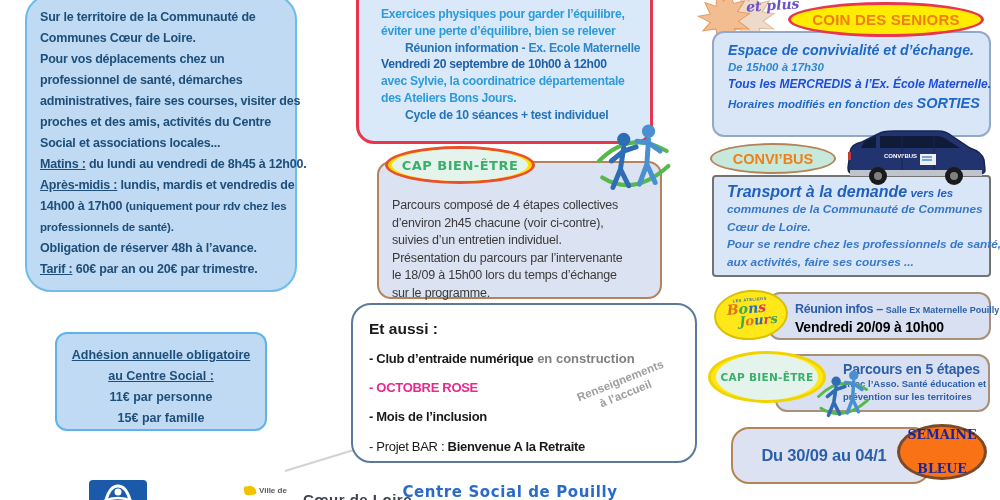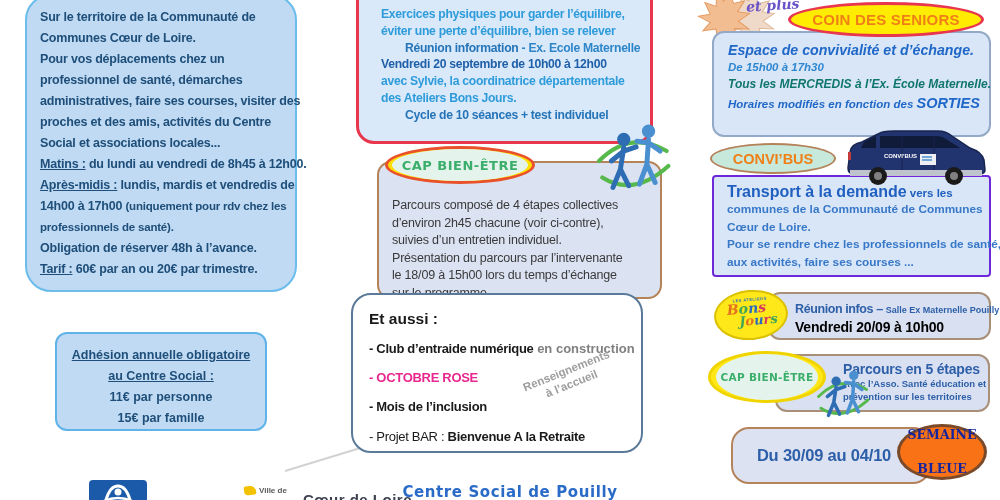--- a/index.html
+++ b/index.html
@@ -34,21 +34,21 @@
   .c-cyan{color:#2E9BDA;} .c-steel{color:#2574B8;padding-left:24px;} .c-navy{color:#1F5FA8;} .c-steel2{color:#2E86C8;}
   .cap-badge{border-radius:50%;display:flex;align-items:center;justify-content:center;}
   .cap-mid{left:385px;top:146px;width:150px;height:38px;background:#FFDF00;border:3px solid #E8512B;z-index:4;}
   .cap-inner{width:100%;height:100%;margin:4px;border-radius:50%;background:#E4F4EC;
              display:flex;align-items:center;justify-content:center;color:#3BAE6B;font-weight:700;
              font-family:"DejaVu Sans",sans-serif;}
   .cap-mid .cap-inner{font-size:13px;letter-spacing:0.5px;}
   .parc-box{left:377px;top:161px;width:285px;height:138px;background:#DBE2F2;border:2px solid #B5835A;
             border-radius:14px;padding:34px 10px 0 13px;color:#3A3A3A;font-size:12.5px;font-weight:500;
             line-height:17.5px;letter-spacing:-0.2px;z-index:2;}
-  .etaussi-box{left:351px;top:293px;width:292px;height:160px;background:#FFFFFF;border:2.5px solid #5B7A99;
+  .etaussi-box{left:351px;top:303px;width:346px;height:160px;background:#FFFFFF;border:2.5px solid #5B7A99;
                border-radius:20px;padding:9px 0 0 16px;color:#1A1A1A;z-index:2;}
   .etaussi-box .row{line-height:29px;white-space:nowrap;}
   .ea-title{font-size:15.5px;font-weight:700;}
   .ea-item{font-size:13px;font-weight:700;letter-spacing:-0.3px;}
   .ea-note{font-size:13px;font-weight:700;color:#808080;letter-spacing:0;}
   .ea-rose{color:#E9288F;}
   .ea-pref{font-weight:500;}
   .ea-rot{position:absolute;right:26px;top:68px;color:#9E9E9E;font-size:11.5px;font-weight:700;
           text-align:center;line-height:1.25;transform:rotate(-22deg);}
   .mid-footer{left:360px;top:483px;width:300px;text-align:center;color:#2B6BC8;font-size:15px;
@@ -57,29 +57,29 @@
   
   .et-plus{left:746px;top:-3px;color:#6A52C8;font-size:14px;font-weight:700;font-style:italic;
            font-family:"DejaVu Serif",serif;transform:rotate(-4deg);}
   .coin-badge{left:788px;top:2px;width:196px;height:35px;background:#FFEC00;border:3px solid #E8364E;
               border-radius:50%;display:flex;align-items:center;justify-content:center;z-index:4;
               color:#EF8018;font-size:15px;font-weight:700;letter-spacing:0.2px;}
   .espace-box{left:712px;top:31px;width:279px;height:106px;background:#D9E6F7;border:2px solid #93A9C7;
               border-radius:12px;padding:9px 0 0 14px;font-style:italic;z-index:1;}
   .es1{color:#2068C8;font-size:14.2px;font-weight:700;}
   .es2{color:#2E86D0;font-size:11.5px;font-weight:600;margin-top:3px;}
-  .es3{color:#0f766e;font-size:12px;font-weight:700;margin-top:4px;white-space:nowrap;}
+  .es3{color:#1d4ed8;font-size:12px;font-weight:700;margin-top:4px;white-space:nowrap;}
   .es4{color:#2068C8;font-size:11.5px;font-weight:600;margin-top:4px;}
   .es4 .caps{font-size:14.5px;font-weight:700;}
   .convi-badge{left:710px;top:143px;width:126px;height:31px;background:#C6E9DC;border:2px solid #B5835A;
                border-radius:50%;display:flex;align-items:center;justify-content:center;z-index:4;
                color:#EF8018;font-size:14.5px;font-weight:700;}
   .car{left:842px;top:124px;width:154px;height:64px;z-index:5;}
-  .trans-box{left:712px;top:175px;width:279px;height:102px;background:#D9E6F7;border:2px solid #6d28d9;
-             border-radius:4px;padding:6px 0 0 13px;z-index:1;}
+  .trans-box{left:712px;top:175px;width:279px;height:102px;background:#D9E6F7;border:2px solid #737373;
+             border-radius:4px;padding:6px 0 0 13px;font-style:italic;z-index:1;}
   .t1{color:#2060C0;font-size:16px;font-weight:700;white-space:nowrap;}
   .t1 .sm{font-size:11.5px;font-weight:700;}
   .tl{color:#3878C8;font-size:11.8px;font-weight:700;line-height:17.5px;white-space:nowrap;}
   .bons-logo{left:714px;top:290px;width:74px;height:50px;background:#FFE81A;border:2px solid #DCC000;
              border-radius:50%;transform:rotate(-5deg);z-index:6;overflow:hidden;
              font-family:"DejaVu Serif",serif;font-style:italic;font-weight:700;text-align:center;}
   .bons-top{font-size:4px;color:#2C6BC0;font-style:normal;font-family:"Liberation Sans",sans-serif;
             margin-top:5px;letter-spacing:0.5px;}
   .bons-w1{font-size:14px;line-height:13px;margin-left:-8px;}
   .bons-w2{font-size:13px;line-height:12px;margin-left:14px;}
@@ -260,19 +260,19 @@
   <svg class="abs figures-sm" viewBox="0 0 100 92">
       <use href="#figdef"></use>
     </svg>
 
   <div class="abs rbox parc5-box">
     <div class="q1">Parcours en 5 étapes</div>
     <div class="q23">Avec l’Asso. Santé éducation et</div>
     <div class="q23">prévention sur les territoires</div>
   </div>
 
-  <div class="abs sem-box">Du 30/09 au 04/10</div>
+  <div class="abs sem-box">Du 30/09 au 04/1</div>
   <div class="abs sem-badge">
     <div>SEMAINE</div>
     <div>BLEUE</div>
   </div>
 
 </div>
 
 </body></html>

